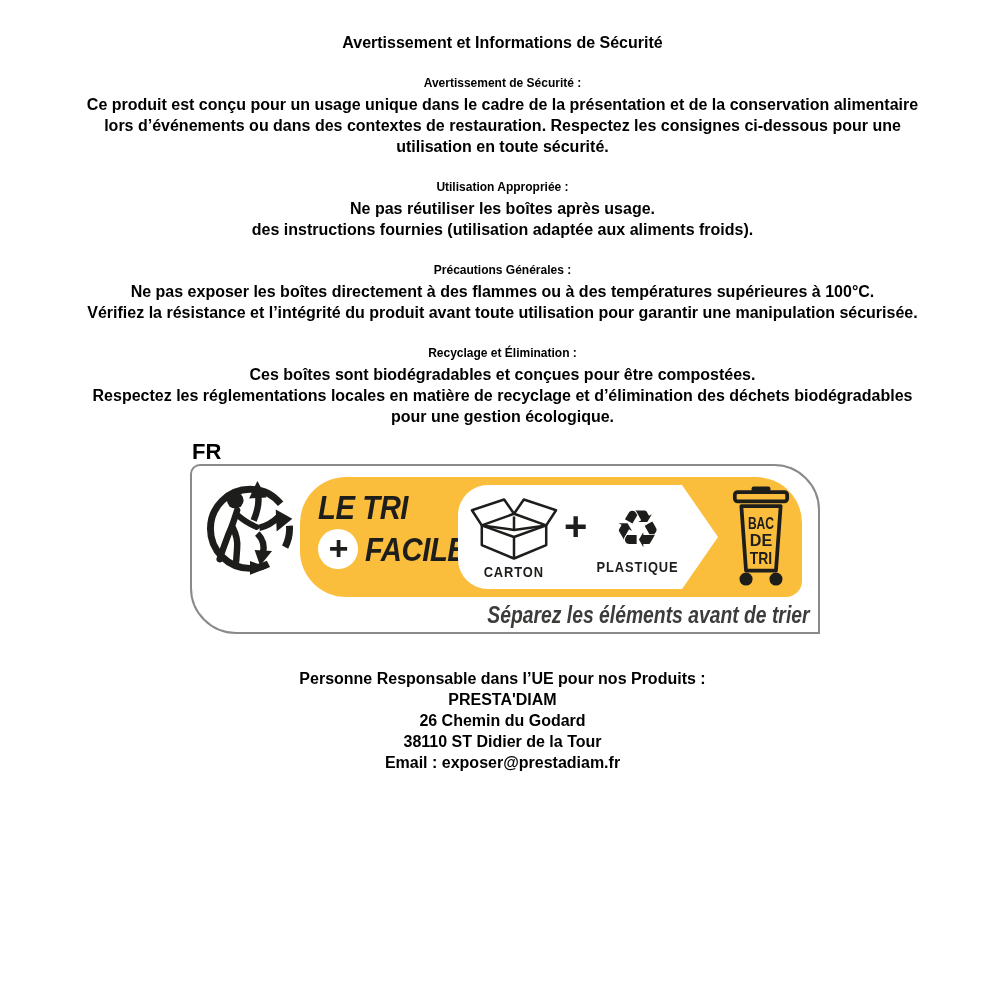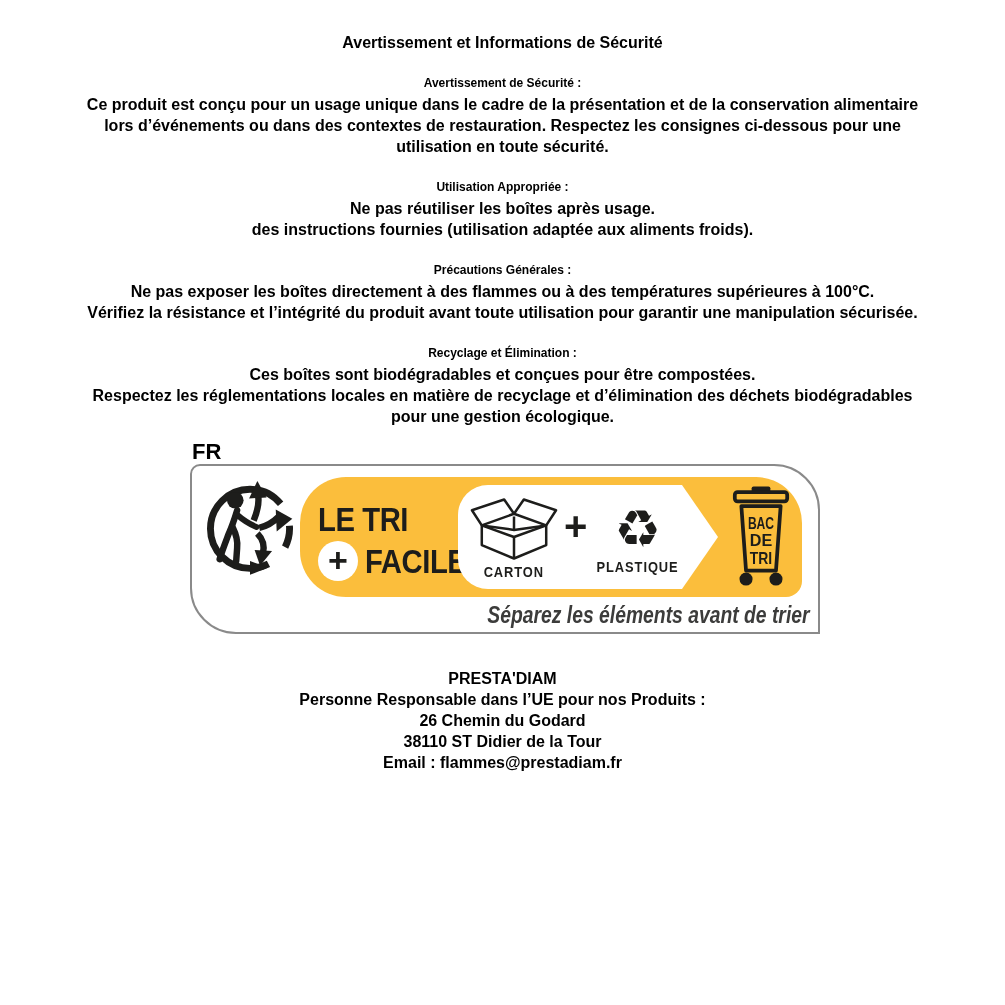--- a/index.html
+++ b/index.html
@@ -17,21 +17,21 @@
   .sec-heading{margin:0;font-size:12px;line-height:21px;font-weight:700;}
   .line{margin:0;text-align:center;}
   
   .label-wrap{position:absolute;left:190px;top:441px;}
   .fr-code{font-size:22px;line-height:22px;margin:0 0 1px 2px;}
   .label-box{position:relative;width:630px;height:170px;background:#fff;
              border:2px solid #8a8a8a;border-radius:10px 46px 0 46px;box-sizing:border-box;}
   .triman{position:absolute;left:12px;top:10px;}
   .banner{position:absolute;left:108px;top:11px;width:502px;height:120px;
           background:#FBBE3C;border-radius:46px 46px 16px 46px;}
-  .tagline{position:absolute;left:18px;top:24px;color:#1D1D1B;}
+  .tagline{position:absolute;left:18px;top:12px;color:#1D1D1B;font-style:italic;}
   .tagline .l1{font-size:34px;line-height:37px;display:inline-block;
                transform:scaleX(.86);transform-origin:left center;letter-spacing:-.5px;}
   .tag-row{display:flex;align-items:center;gap:7px;margin-top:3px;}
   .plus-circle{width:40px;height:40px;background:#fff;border-radius:50%;
                display:flex;align-items:center;justify-content:center;
                font-size:34px;line-height:1;color:#1D1D1B;padding-bottom:3px;box-sizing:border-box;}
   .tagline .l2{font-size:34px;line-height:36px;display:inline-block;
                transform:scaleX(.86);transform-origin:left center;letter-spacing:-.5px;}
   .white-panel{position:absolute;left:158px;top:8px;width:224px;height:104px;
                background:#fff;border-radius:30px 0 0 30px;}
@@ -163,20 +163,20 @@
             <text x="31" y="86" textLength="24" lengthAdjust="spacingAndGlyphs">TRI</text>
           </g>
         </svg>
       </div>
 
       <div class="instruction">Séparez les éléments avant de trier</div>
     </div>
   </div>
 
   <div class="contact">
+    <div class="line">Personne Responsable dans l’UE pour nos Produits :</div>
     <div class="line">PRESTA'DIAM</div>
-    <div class="line">Personne Responsable dans l’UE pour nos Produits :</div>
     <div class="line">26 Chemin du Godard</div>
     <div class="line">38110 ST Didier de la Tour</div>
-    <div class="line">Email : flammes@prestadiam.fr</div>
+    <div class="line">Email : exposer@prestadiam.fr</div>
   </div>
 
 </main>
 
 </body></html>

